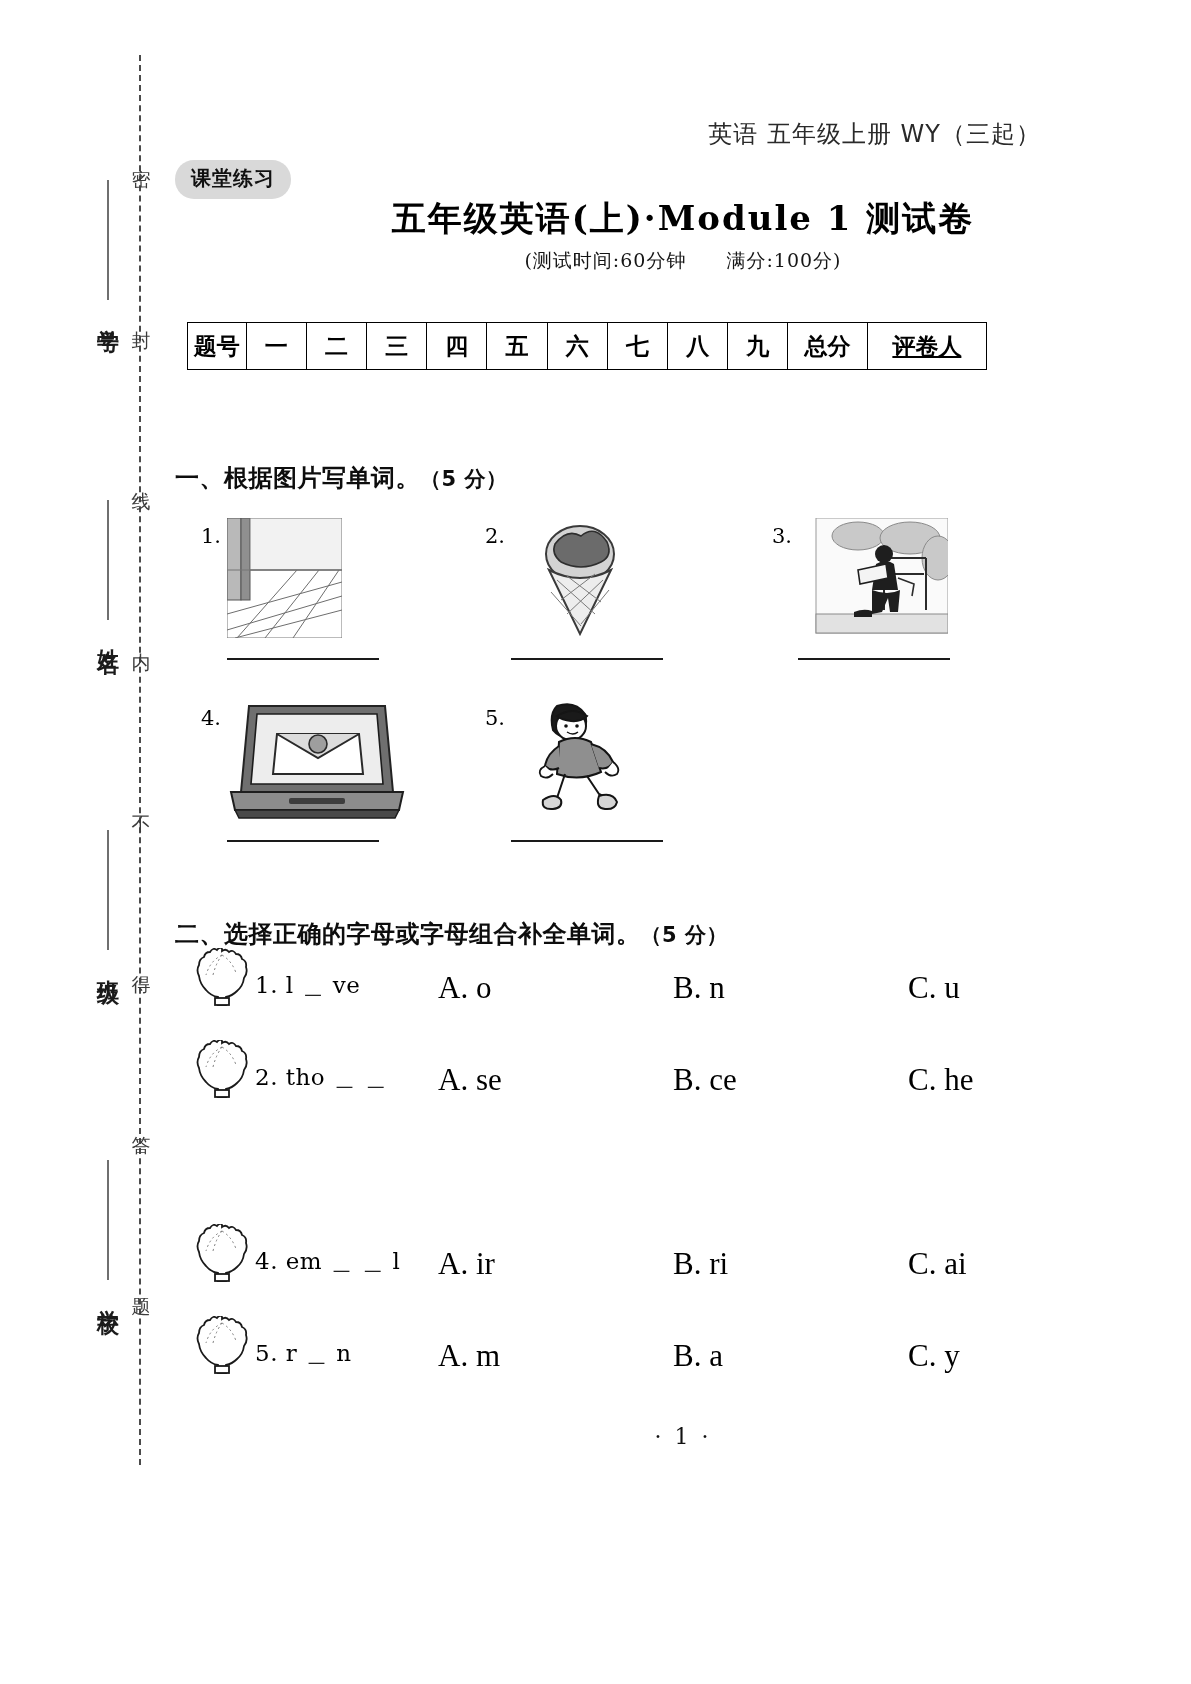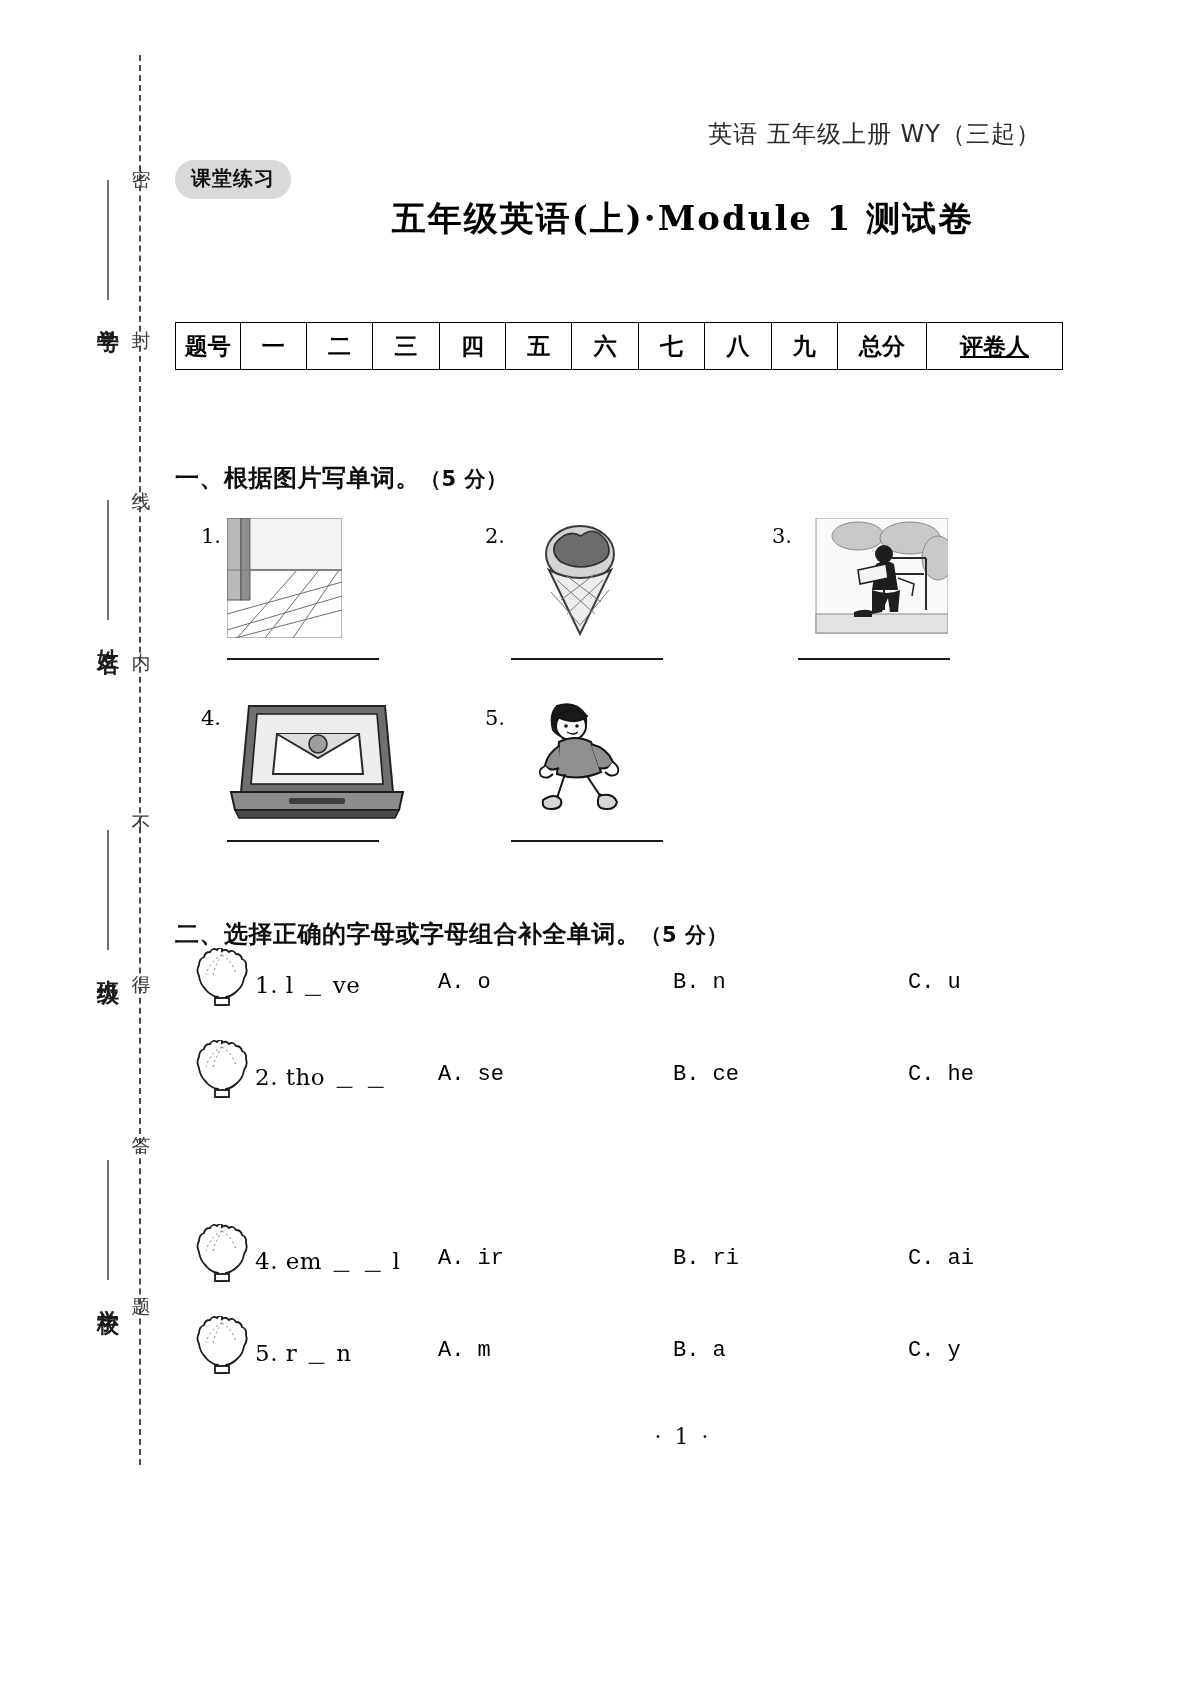--- a/index.html
+++ b/index.html
@@ -67,22 +67,22 @@
     font-weight:bold;font-size:34px;letter-spacing:2px;color:#000;
   }
   .doc-sub{
     position:absolute;left:0;right:0;top:248px;text-align:center;
     font-family:"DejaVu Serif","Liberation Serif",serif;
     font-size:19px;color:#151515;letter-spacing:1px;
   }
 
   
   table.score{
-    position:absolute;left:0px;top:322px;
-    border-collapse:collapse;width:888px;
+    position:absolute;left:12px;top:322px;
+    border-collapse:collapse;width:800px;
   }
   table.score td{
     border:1.6px solid #000;
     height:44px;text-align:center;vertical-align:middle;
     font-family:"DejaVu Serif","Liberation Serif",serif;
     font-size:23px;font-weight:bold;color:#000;
   }
   table.score td.head{width:64px;}
   table.score td.num{width:66px;}
   table.score td.total{width:90px;}
@@ -124,22 +124,22 @@
   
   .mc-row{position:absolute;left:18px;width:960px;height:88px;}
   .mc-shell{position:absolute;left:0;top:0;}
   .mc-stem{
     position:absolute;left:62px;top:22px;
     font-family:"DejaVu Serif","Liberation Serif",serif;
     font-size:23px;color:#000;white-space:nowrap;letter-spacing:0.5px;
   }
   .mc-opt{
     position:absolute;top:22px;
-    font-family:Liberation Mono, monospace;
-    font-size:22px;color:#000;white-space:nowrap;
+    font-family:Liberation Serif, serif;
+    font-size:31px;color:#000;white-space:nowrap;
   }
   .oa{left:245px;}
   .ob{left:480px;}
   .oc{left:715px;}
 
   .m1{top:948px;}
   .m2{top:1040px;}
   .m3{top:1132px;}
   .m4{top:1224px;}
   .m5{top:1316px;}
@@ -187,20 +187,21 @@
         <div class="field-label">学校</div>
       </div>
     </div>
   </div>
 
   <div class="content">
 
     <div class="topline">英语  五年级上册  WY（三起）</div>
     <div class="badge">课堂练习</div>
     <div class="doc-title">五年级英语(上)·Module 1 测试卷</div>
+    <div class="doc-sub">(测试时间:60分钟　　满分:100分)</div>
 
     <table class="score">
       <tbody>
           <tr>
         <td class="head">题号</td>
         <td class="num">一</td>
         <td class="num">二</td>
         <td class="num">三</td>
         <td class="num">四</td>
         <td class="num">五</td>

